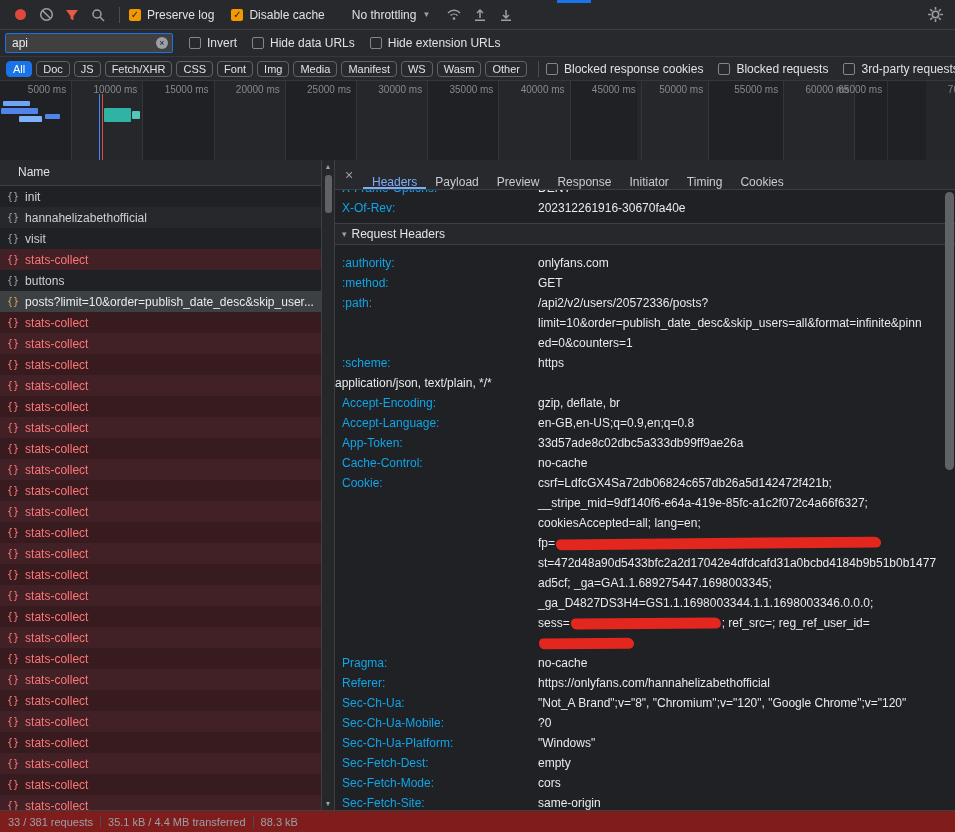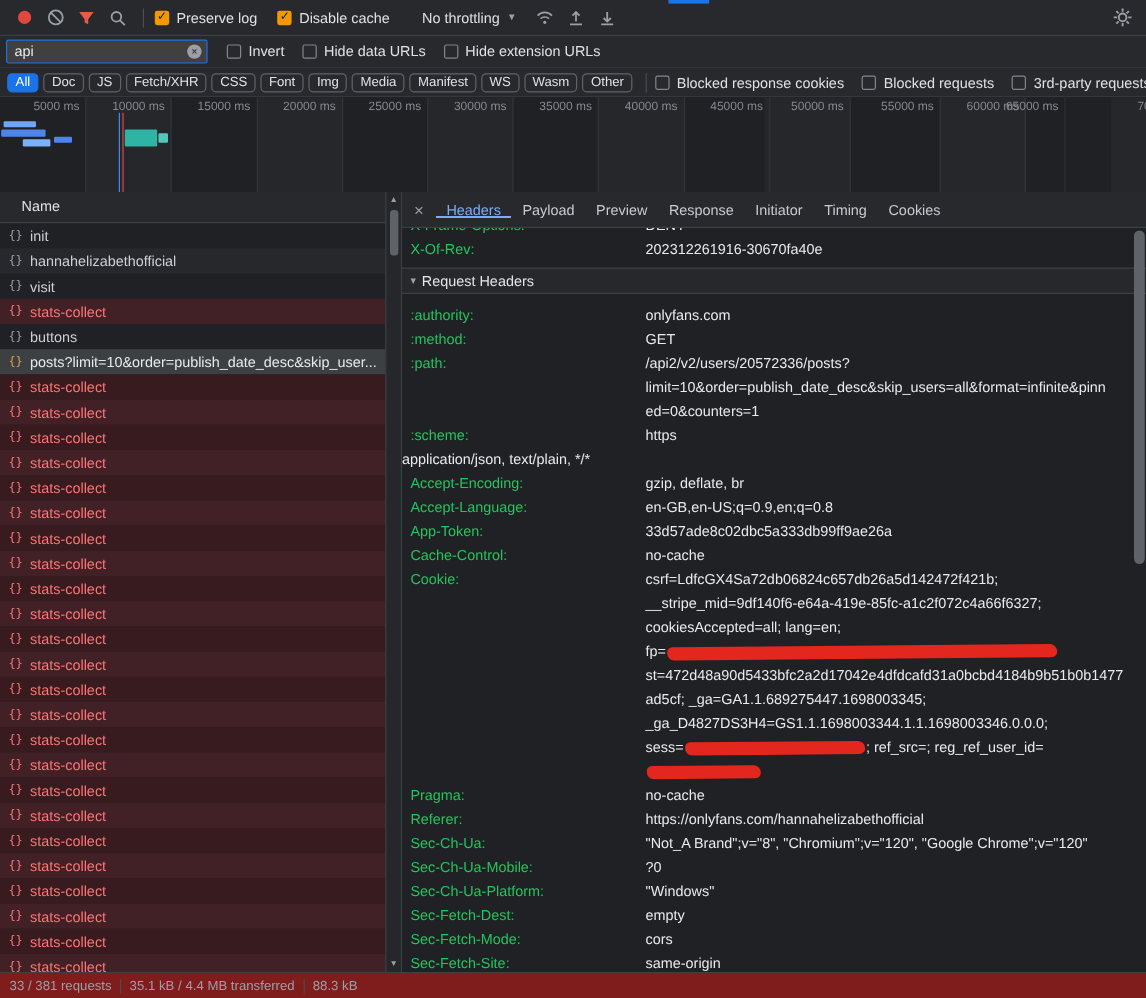--- a/index.html
+++ b/index.html
@@ -49,21 +49,21 @@
   .sb-thumb{position:absolute;left:3px;width:7px;background:#5f6368;border-radius:3px}
   
   #right-panel{position:absolute;left:334px;top:160px;width:621px;height:650px;background:#202124;border-left:1px solid #3c4043;box-sizing:border-box;overflow:hidden}
   .tabbar{height:30px;display:flex;align-items:stretch;background:#28292c;border-bottom:1px solid #3c4043;box-sizing:border-box}
   .tab-close{width:28px;display:flex;align-items:center;justify-content:center;color:#9aa0a6;font-size:14px;flex:none}
   .tab{padding:0 9px;display:flex;align-items:center;color:#c8cbd0;font-size:12px;flex:none}
   .tab.sel{color:#7cacf8;box-shadow:inset 0 -2px 0 #7cacf8}
   .detail-body{position:absolute;top:30px;left:0;right:0;bottom:0;overflow:hidden}
   .scrolled{margin-top:-12px}
   .hrow{display:flex;line-height:20px}
-  .hname{width:196px;flex:none;padding-left:7px;color:#22c55e;white-space:nowrap}
+  .hname{width:196px;flex:none;padding-left:7px;color:#0ea5e9;white-space:nowrap}
   .hval{flex:1;color:#e8eaed;padding-right:18px;word-break:break-all}
   .hline{min-height:20px}
   .section-head{margin-top:5px;height:22px;border-top:1px solid #3c4043;border-bottom:1px solid #3c4043;background:#27282b;
       padding-left:7px;color:#e3e5e8;display:flex;align-items:center;gap:5px;box-sizing:border-box}
   .tri{font-size:9px;color:#9aa0a6}
   #hlist{padding-top:8px}
   .redact{display:inline-block;height:11px;background:#e3271e;border-radius:8px 12px 9px 11px;vertical-align:-2px;transform:rotate(-.5deg);margin:0 1px}
   
   #right-sb{position:absolute;right:1px;top:32px;width:9px;height:278px;background:#5f6368;border-radius:5px}
   
@@ -368,21 +368,21 @@
 
 <div id="mid-sb">
   <div class="sb-arrow">▲</div>
   <div class="sb-thumb" style="top:15px;height:38px"></div>
   <div class="sb-arrow" style="position:absolute;bottom:0;left:0">▼</div>
 </div>
 
 <div id="right-panel">
   <div class="tabbar">
     <span class="tab-close">×</span>
-    <div id="tabs" style="display:flex;align-items:center">
+    <div id="tabs" style="display:flex;align-items:flex-end">
         <span class="tab sel">Headers</span>
         <span class="tab">Payload</span>
         <span class="tab">Preview</span>
         <span class="tab">Response</span>
         <span class="tab">Initiator</span>
         <span class="tab">Timing</span>
         <span class="tab">Cookies</span>
       </div>
   </div>
   <div class="detail-body">

